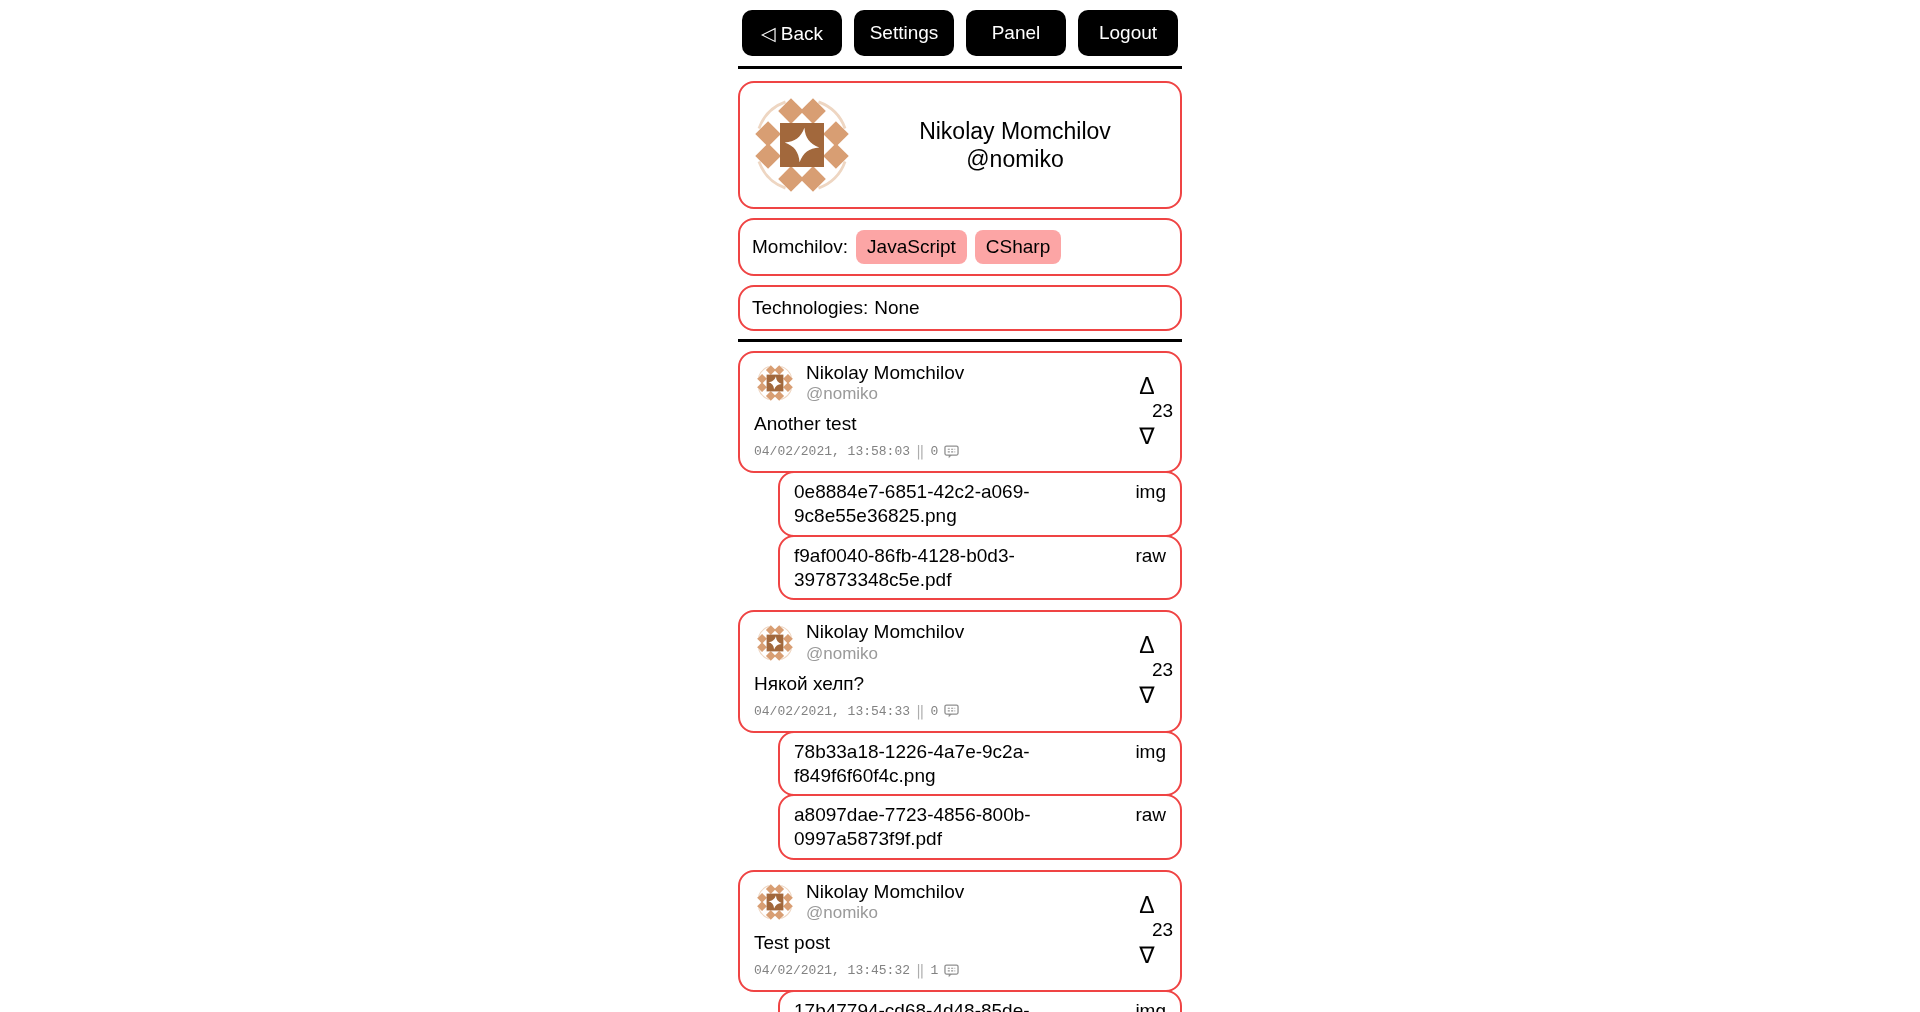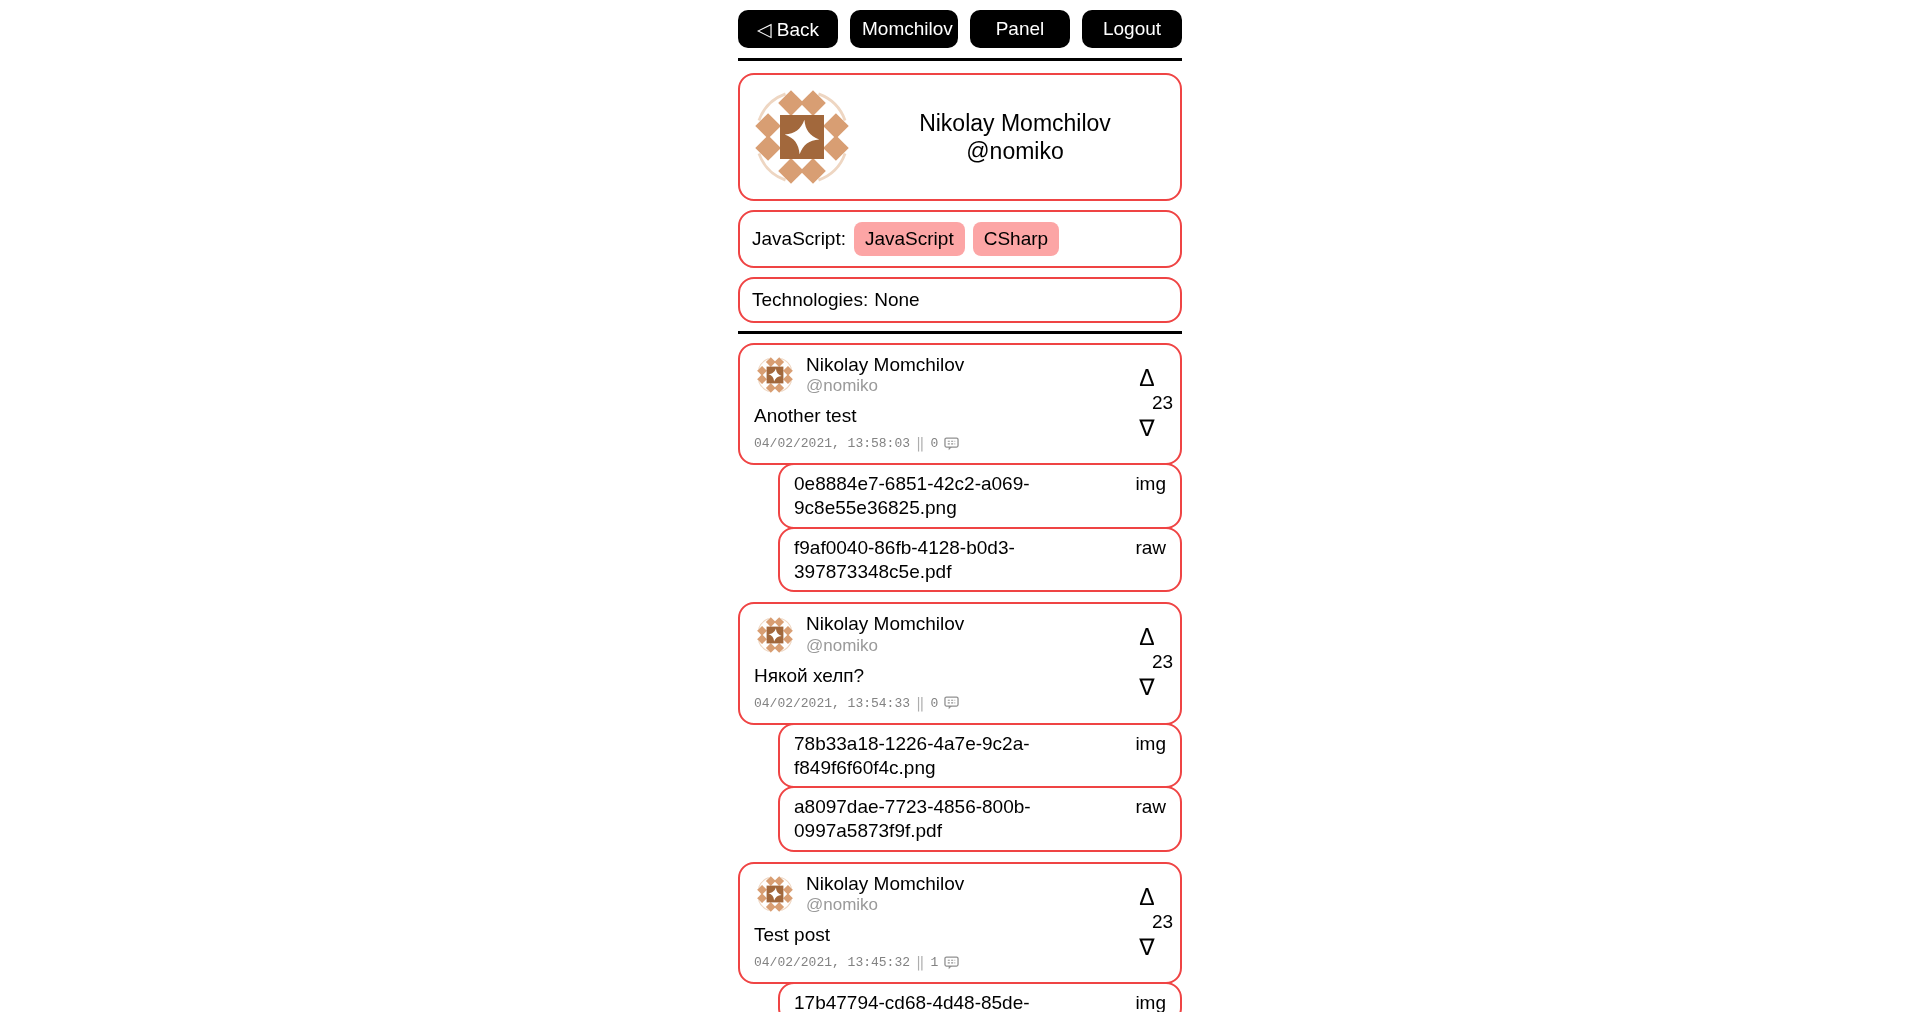--- a/index.html
+++ b/index.html
@@ -11,21 +11,21 @@
     overflow: hidden;
     font-family: "Liberation Sans", sans-serif;
     color: #000000;
   }
   .page { width: 444px; margin: 0 auto; }
 
   
   .toolbar { display: flex; justify-content: center; gap: 12px; padding-top: 10px; }
   .toolbar button {
     background: #000; color: #fff; border: none; border-radius: 10px;
-    height: 38px; min-width: 100px; padding: 0 12px;
+    height: 46px; min-width: 100px; padding: 0 12px;
     font-size: 19px; font-family: inherit; cursor: pointer;
   }
 
   .divider { border: none; border-top: 3px solid #000; margin: 10px 0 12px; }
 
   .card { border: 2px solid #ef4444; border-radius: 16px; background: transparent; box-sizing: border-box; }
 
   
   .profile-card { display: flex; align-items: center; padding: 7px; }
   .avatar-lg { width: 110px; height: 110px; flex: 0 0 auto; }
@@ -89,39 +89,39 @@
     <line x1="4" y1="4.6" x2="12" y2="4.6" stroke="#909090" stroke-width="1.2" stroke-dasharray="2.2 1.4"></line>
     <line x1="4" y1="7.4" x2="12" y2="7.4" stroke="#909090" stroke-width="1.2" stroke-dasharray="2.2 1.4"></line>
     <path d="M5 10.8 L5 14.2 L8.4 10.8 Z" fill="#909090"></path>
   </symbol>
 </svg>
 
 <div class="page">
 
   <div class="toolbar">
     <button>◁ Back</button>
-    <button>Momchilov</button>
+    <button>Settings</button>
     <button>Panel</button>
     <button>Logout</button>
   </div>
 
   <hr class="divider">
 
   <div class="card profile-card">
     <svg class="avatar-lg">
         <use href="#identicon"></use>
       </svg>
     <div class="profile-names">
       <div>Nikolay Momchilov</div>
       <div>@nomiko</div>
     </div>
   </div>
 
   <div class="card info-card">
-    <span>JavaScript:</span>
+    <span>Momchilov:</span>
     <span class="badge">JavaScript</span>
     <span class="badge">CSharp</span>
   </div>
 
   <div class="card info-card tech-card">
     <span>Technologies:</span>
     <span>None</span>
   </div>
 
   <hr class="divider2">

